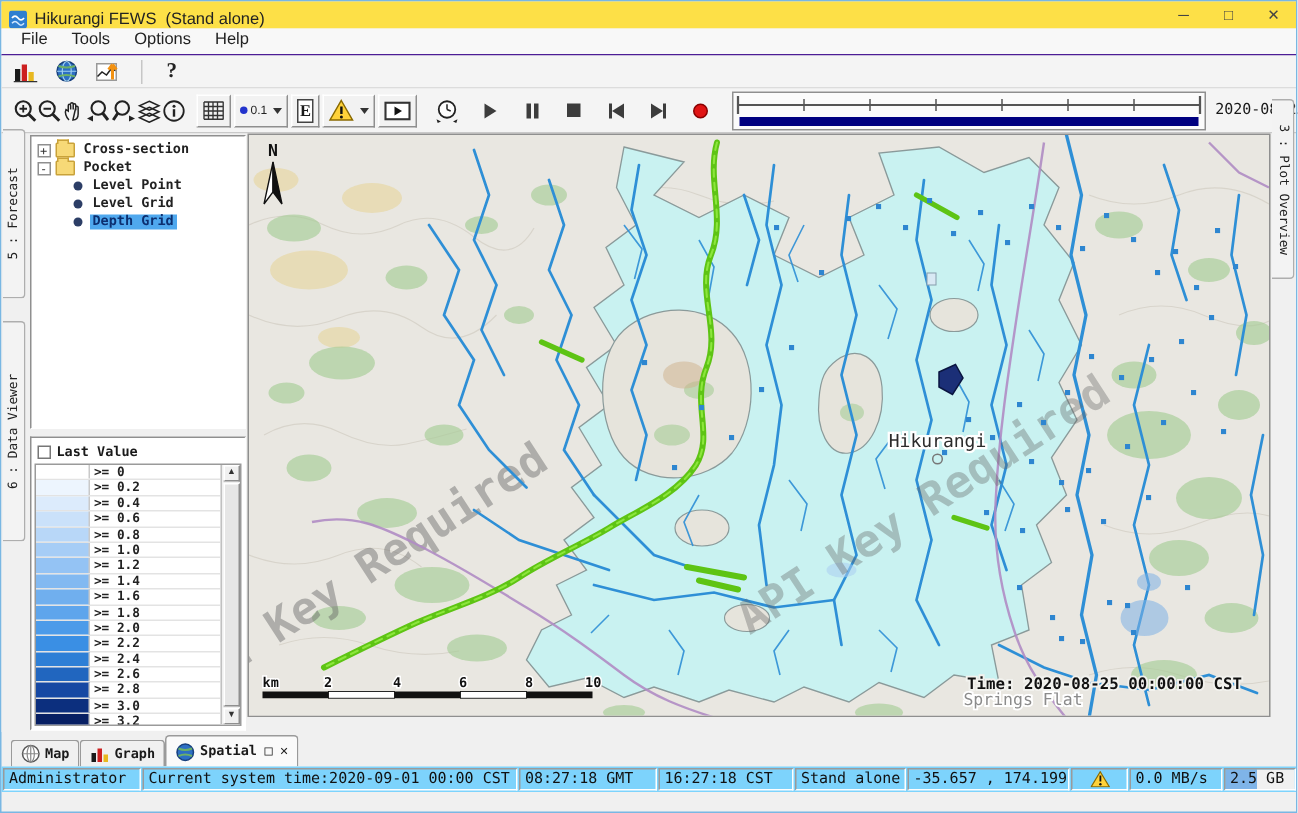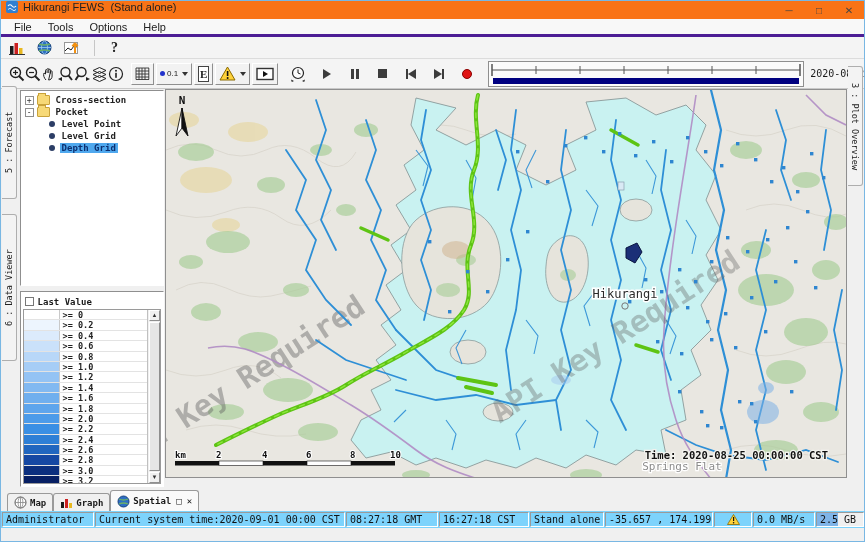--- a/index.html
+++ b/index.html
@@ -3,27 +3,27 @@
 <meta charset="utf-8">
 <style>
   *{box-sizing:border-box;margin:0;padding:0}
   html,body{width:865px;height:542px;overflow:hidden;background:#fff;
     font-family:"Liberation Sans",sans-serif;font-size:11px;color:#1a1a1a}
   .window{position:relative;width:865px;height:542px;border:1px solid #79b7e3;
     display:flex;flex-direction:column;background:#f0f0f0}
   .mono{font-family:"DejaVu Sans Mono",monospace}
 
   
-  .titlebar{height:18px;background:#f97316;display:flex;align-items:flex-start;padding-left:5px;gap:5px}
+  .titlebar{height:18px;background:#fde047;display:flex;align-items:flex-end;padding-left:5px;gap:5px}
   .title-text{font-size:11px;color:#222;white-space:pre}
   .win-controls{margin-left:auto;display:flex}
   .win-btn{width:30px;height:18px;display:flex;align-items:center;justify-content:center;color:#444;font-size:10px}
 
   
-  .menubar{height:18px;background:#f8f8f8;display:flex;align-items:flex-end;padding-left:6px;gap:2px;border-bottom:3px solid #4c1d95}
+  .menubar{height:18px;background:#f8f8f8;display:flex;align-items:flex-start;padding-left:6px;gap:2px;border-bottom:1px solid #4c1d95}
   .menu-item{padding:1px 7px;font-size:11px;color:#222}
 
   
   .toolbar1{height:22px;background:#f4f4f4;border-bottom:1px solid #dcdcdc;display:flex;align-items:center;padding-left:6px;gap:9px}
   .tb-sep{width:1px;height:16px;background:#c6c6c6;margin:0 3px}
   .help-q{font-family:"Liberation Serif",serif;font-weight:bold;font-size:14px;color:#222;padding:0 4px}
 
   
   .toolbar2{height:30px;background:#f4f4f4;border-bottom:1px solid #c9c9c9;display:flex;align-items:center;padding-left:8px}
   .flat-icon{width:19px;height:20px;display:flex;align-items:center;justify-content:center}

